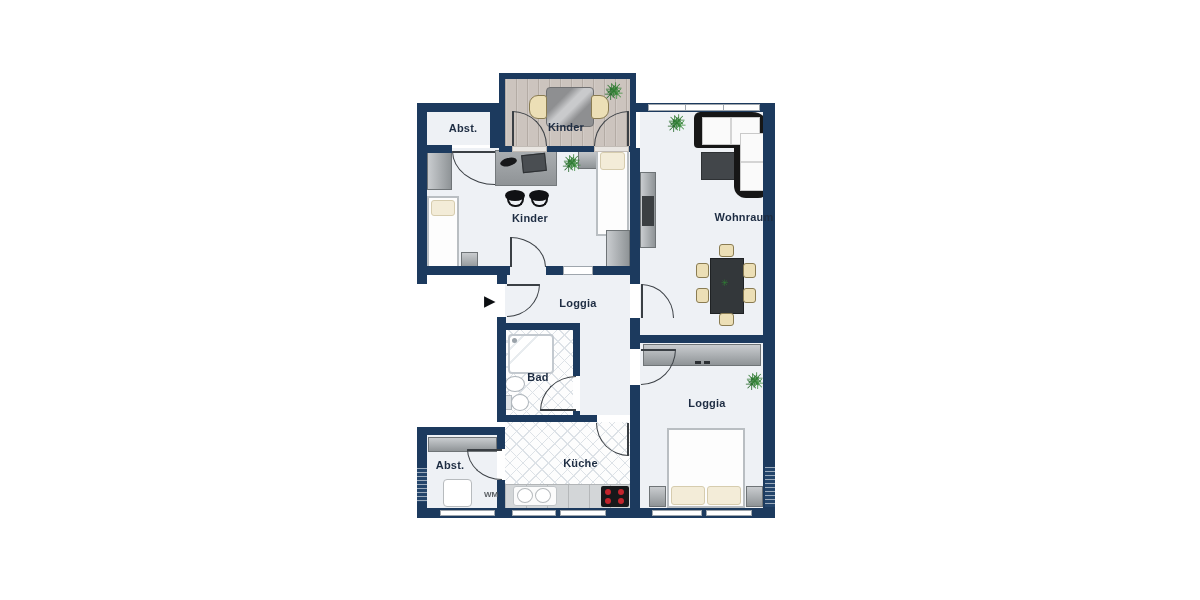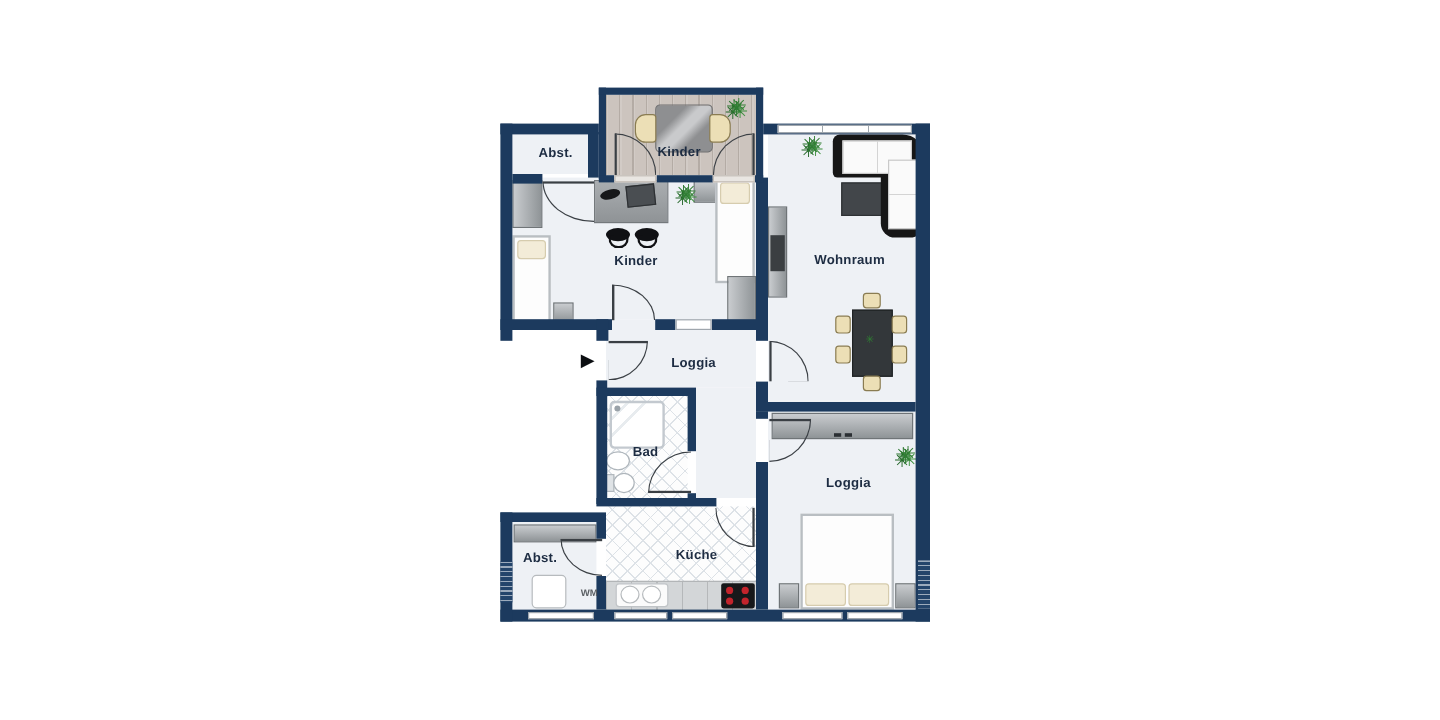--- a/index.html
+++ b/index.html
@@ -186,20 +186,20 @@
   <div class="door" style="left:467px;top:449px;width:35px;height:31px;border-top-width:2px;border-left-width:1.5px;border-bottom-width:1.5px;border-bottom-left-radius:100% 100%;"></div>
 
   <span style="position:absolute;left:484px;top:293px;z-index:45;font-size:15px;color:#0b0e11;line-height:1;">▶</span>
 
   <div class="watermark" style="left:417px;top:468px;width:10px;height:34px;"></div>
   <div class="watermark" style="left:765px;top:467px;width:10px;height:40px;"></div>
 
   <span class="label" style="left:463px;top:128px;">Abst.</span>
   <span class="label" style="left:566px;top:127px;">Kinder</span>
   <span class="label" style="left:530px;top:218px;">Kinder</span>
-  <span class="label" style="left:708px;top:217px;">Wohnraum</span>
+  <span class="label" style="left:744px;top:217px;">Wohnraum</span>
   <span class="label" style="left:578px;top:303px;">Loggia</span>
   <span class="label" style="left:538px;top:377px;">Bad</span>
   <span class="label" style="left:563px;top:463px;padding-left:35px;">Küche</span>
   <span class="label" style="left:707px;top:403px;">Loggia</span>
   <span class="label" style="left:450px;top:465px;">Abst.</span>
 
 </div>
 
 </body></html>

